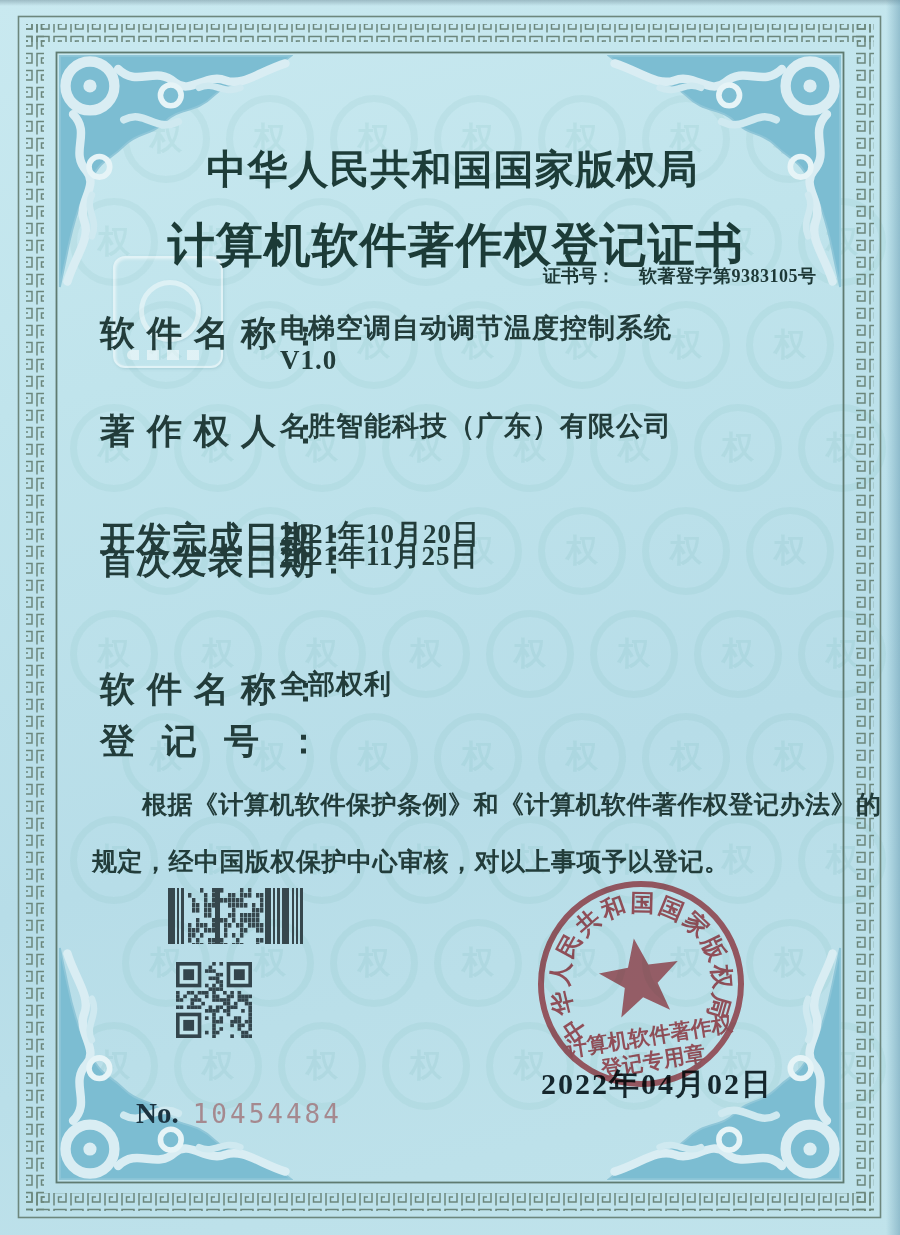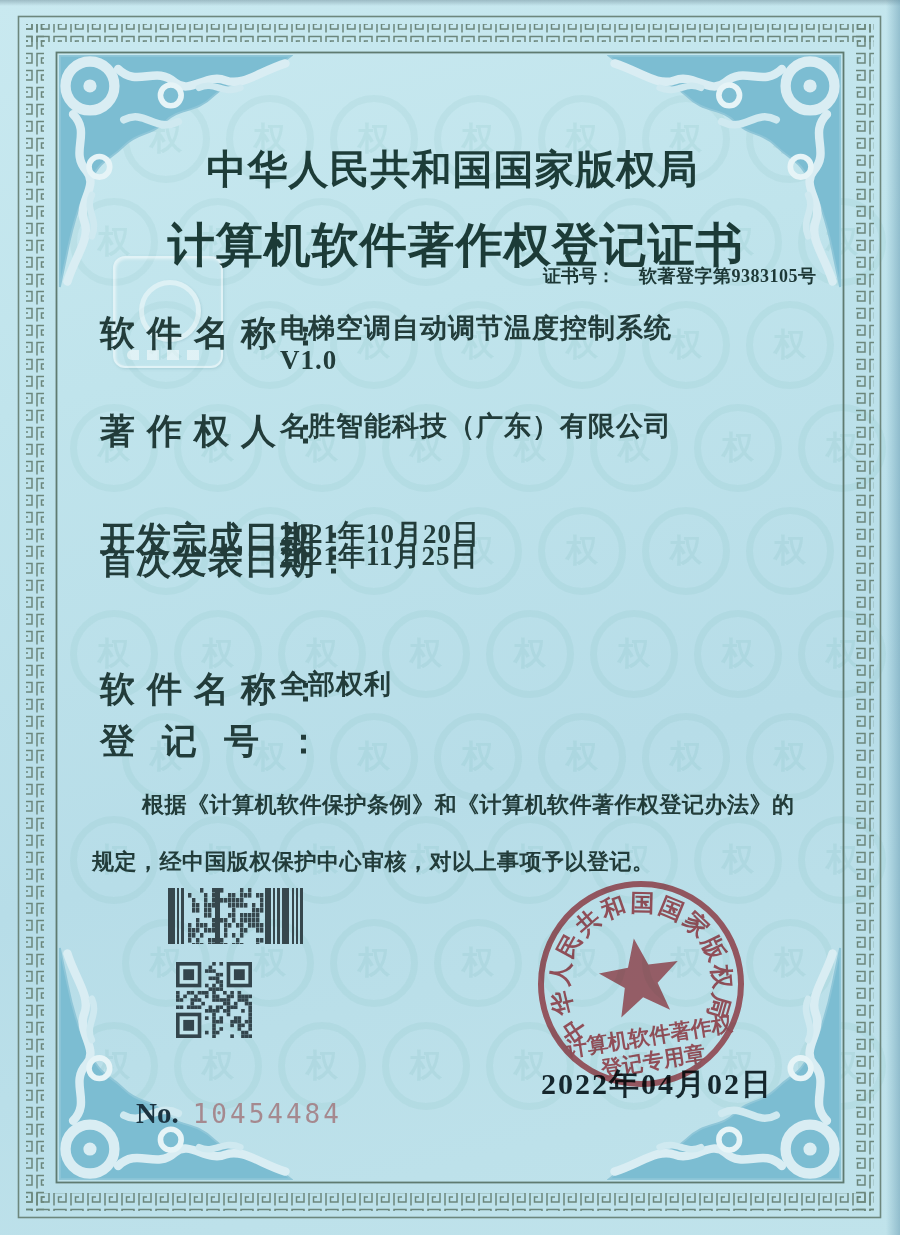--- a/index.html
+++ b/index.html
@@ -28,21 +28,21 @@
   .certno{position:absolute;left:543px;top:264px;font-size:18px;font-weight:bold;
       color:#1d3836;white-space:nowrap;}
   .certno .v{margin-left:24px;letter-spacing:.5px;}
   .row{position:absolute;left:100px;height:36px;white-space:nowrap;z-index:3;}
   .lbl{font-weight:bold;font-size:35px;color:#223c3a;}
   .sp4 .lbl{letter-spacing:12px;}
   .sp6 .lbl{letter-spacing:1px;}
   .sp3 .lbl{letter-spacing:27px;}
   .val{position:absolute;left:180px;top:0;font-weight:bold;font-size:27px;color:#223c3a;letter-spacing:1px;}
   .statement{position:absolute;left:92px;top:776px;width:756px;z-index:3;}
-  .st-line{font-size:22px;font-weight:bold;color:#223c3a;line-height:57px;letter-spacing:.5px;white-space:nowrap;}
+  .st-line{font-size:25px;font-weight:bold;color:#223c3a;line-height:57px;letter-spacing:.5px;white-space:nowrap;}
   .st-line.indent{text-indent:50px;}
   .barcode{position:absolute;left:168px;top:888px;z-index:3;}
   .qr{position:absolute;left:176px;top:962px;z-index:3;}
   .serial{position:absolute;left:136px;top:1097px;z-index:3;white-space:nowrap;}
   .serial .pfx{font-size:29px;font-weight:bold;color:#1b3340;}
   .serial .num{font-family:"DejaVu Sans Mono","Liberation Mono",monospace;
       font-size:26px;color:rgba(160,115,120,.8);letter-spacing:3px;margin-left:14px;}
   .seal{position:absolute;left:525px;top:868px;z-index:4;transform:rotate(-9deg);
       mix-blend-mode:multiply;opacity:.92;}
   .issue-date{position:absolute;left:541px;top:1064px;z-index:3;font-size:30px;font-weight:bold;

